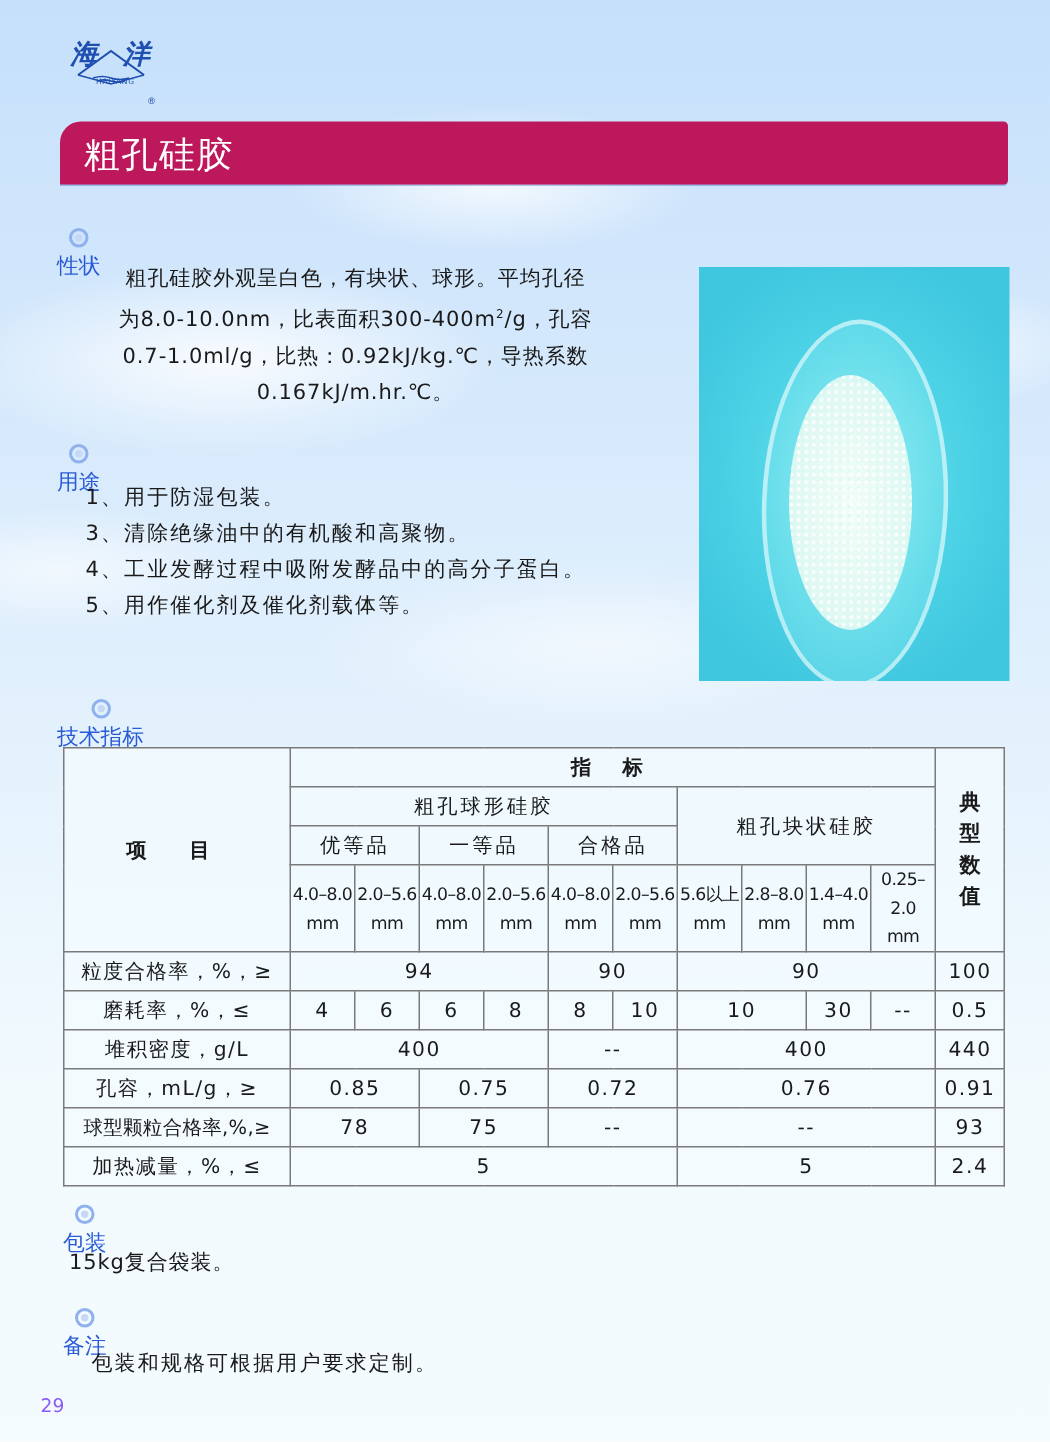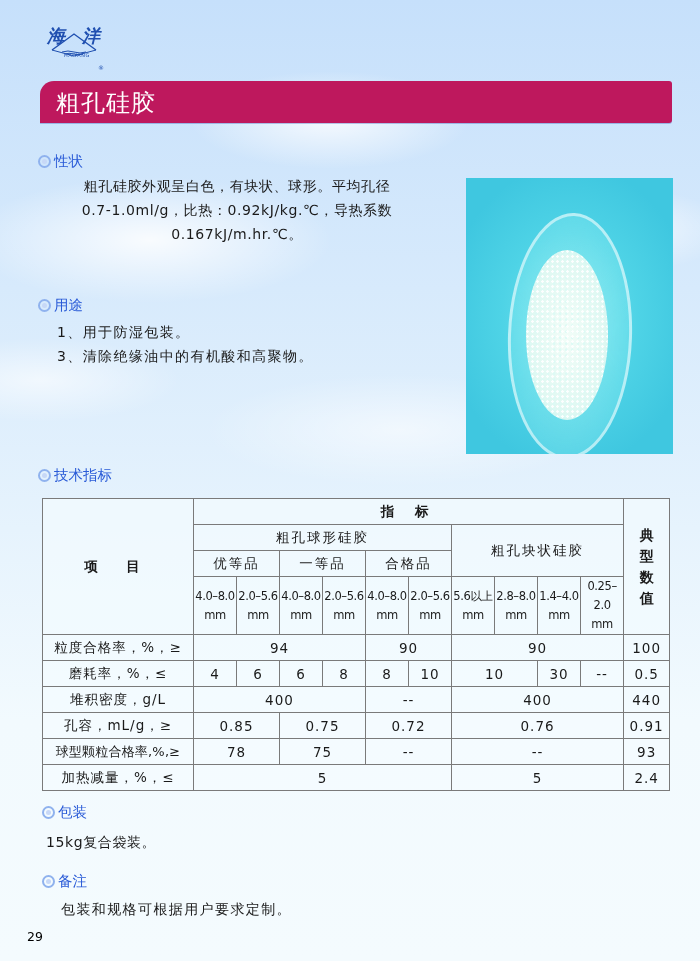--- a/index.html
+++ b/index.html
@@ -29,21 +29,21 @@
     
     .banner {
       left:40px; top:81px; width:632px; height:42px;
       background:#be185d;
       border-radius:14px 3px 3px 0;
       box-shadow: 0 1px 0 rgba(0,40,160,0.25);
     }
     .banner-title { position:absolute; left:16px; top:6px; font-size:24px; color:#ffffff; letter-spacing:1px; font-weight:normal; }
 
     
-    .sec-h { position:absolute; font-size:14.5px; color:#2a5bd7; display:flex; align-items:center; gap:3px; }
+    .sec-h { position:absolute; font-size:14.5px; color:#2a5bd7; display:flex; align-items:center; gap:3px;flex-direction:column; }
     .bullet { display:inline-block; width:9px; height:9px; border:2px solid #8fb2ee; border-radius:50%; position:relative; box-sizing:content-box; }
     .bullet::after { content:""; position:absolute; left:2px; top:2px; width:5px; height:5px; border-radius:50%; background:#c7d8f7; }
 
     .para { position:absolute; font-size:14px; line-height:24px; color:#1a1a1a; letter-spacing:0.6px; }
     .para sup { font-size:8px; }
 
     .uses { position:absolute; left:57px; top:320px; margin:0; padding:0; list-style:none; }
     .uses li { font-size:14px; line-height:24px; letter-spacing:1.4px; }
 
     
@@ -81,21 +81,21 @@
     .spec .r4 td { height:46px; }
     .spec .dr td { height:25px; letter-spacing:1px; }
     .spec .hd-bold { font-weight:bold; letter-spacing:8px; }
     .spec .item-h { font-weight:bold; letter-spacing:12px; }
     .spec .typ { font-weight:bold; font-size:14px; line-height:21px; }
     .spec .size { font-size:11.5px; line-height:19px; letter-spacing:-0.4px; }
     .spec .rowlbl { letter-spacing:1.5px; font-size:13.5px; }
     .spec .rowlbl.tight { letter-spacing:0.2px; font-size:13px;margin-top:19px; }
     .spec .grp { letter-spacing:2px; }
 
-    .page-no { position:absolute; left:27px; top:929px; font-size:12.5px; color:#000000; }
+    .page-no { position:absolute; left:27px; top:929px; font-size:12.5px; color:#8b5cf6; }
   </style>
 </head>
 <body>
 
 <div class="abs logo">
   <svg class="roof" viewBox="0 0 48 26">
     <polyline points="2,18 24,2 46,18" fill="none" stroke="#1f4fb0" stroke-width="1.4"></polyline>
     <polyline points="2,18 24,24 46,18" fill="none" stroke="#1f4fb0" stroke-width="1"></polyline>
     <path d="M12,20 q6,-2 12,0 t12,0" fill="none" stroke="#1f4fb0" stroke-width="1"></path>
     <path d="M15,22 q4,-1.5 9,0 t9,0" fill="none" stroke="#1f4fb0" stroke-width="1"></path>
@@ -109,31 +109,34 @@
 <div class="abs banner">
   <span class="banner-title">粗孔硅胶</span>
 </div>
 
 <div class="sec-h" style="left:38px; top:152px;">
   <span class="bullet"></span>
   <span>性状</span>
 </div>
 <div class="para" style="left:57px; top:174px; width:360px;text-align:center;">
   <div>粗孔硅胶外观呈白色，有块状、球形。平均孔径</div>
+  <div><span>为8.0-10.0nm，比表面积300-400m</span><sup>2</sup><span>/g，孔容</span></div>
   <div>0.7-1.0ml/g，比热：0.92kJ/kg.℃，导热系数</div>
   <div>0.167kJ/m.hr.℃。</div>
 </div>
 
 <div class="sec-h" style="left:38px; top:296px;">
   <span class="bullet"></span>
   <span>用途</span>
 </div>
 <ul class="uses">
   <li>1、用于防湿包装。</li>
   <li>3、清除绝缘油中的有机酸和高聚物。</li>
+  <li>4、工业发酵过程中吸附发酵品中的高分子蛋白。</li>
+  <li>5、用作催化剂及催化剂载体等。</li>
 </ul>
 
 <div class="abs photo">
   <div class="dish"></div>
   <div class="granules"></div>
 </div>
 
 <div class="sec-h" style="left:38px; top:466px;">
   <span class="bullet"></span>
   <span>技术指标</span>

